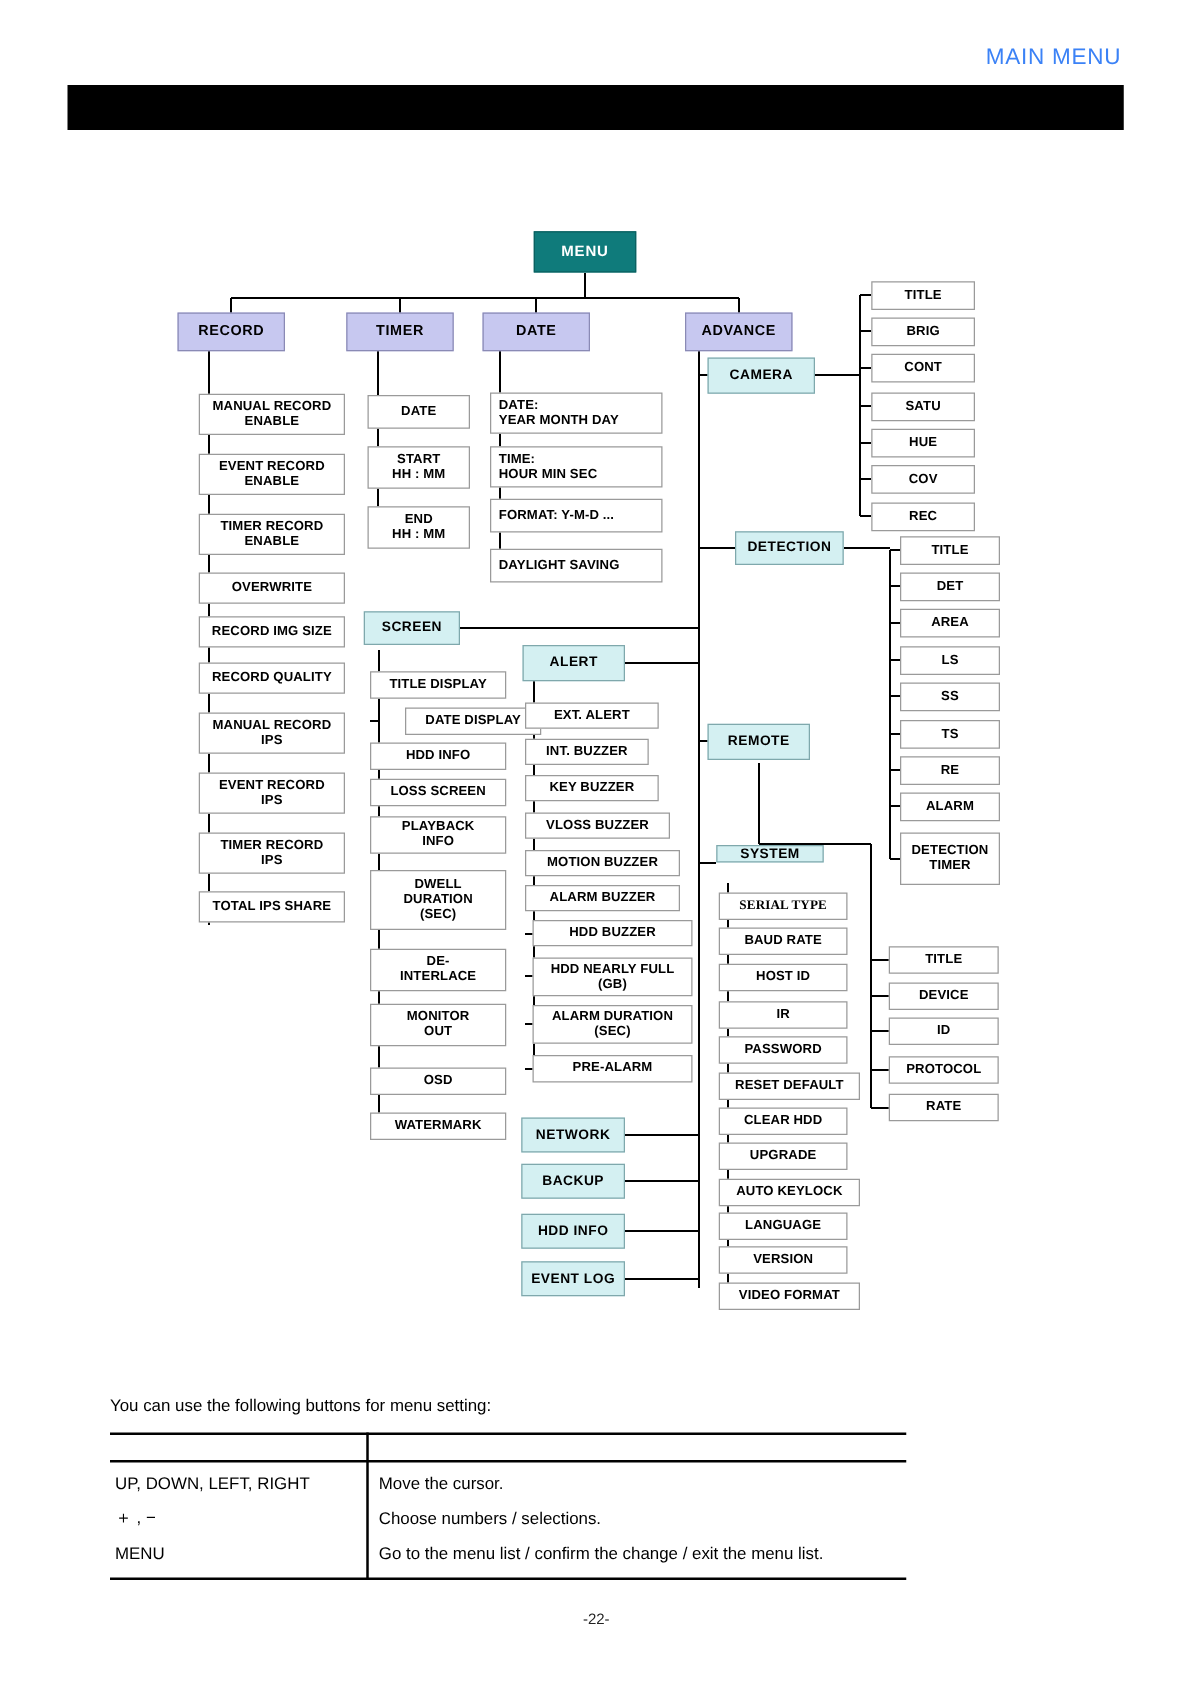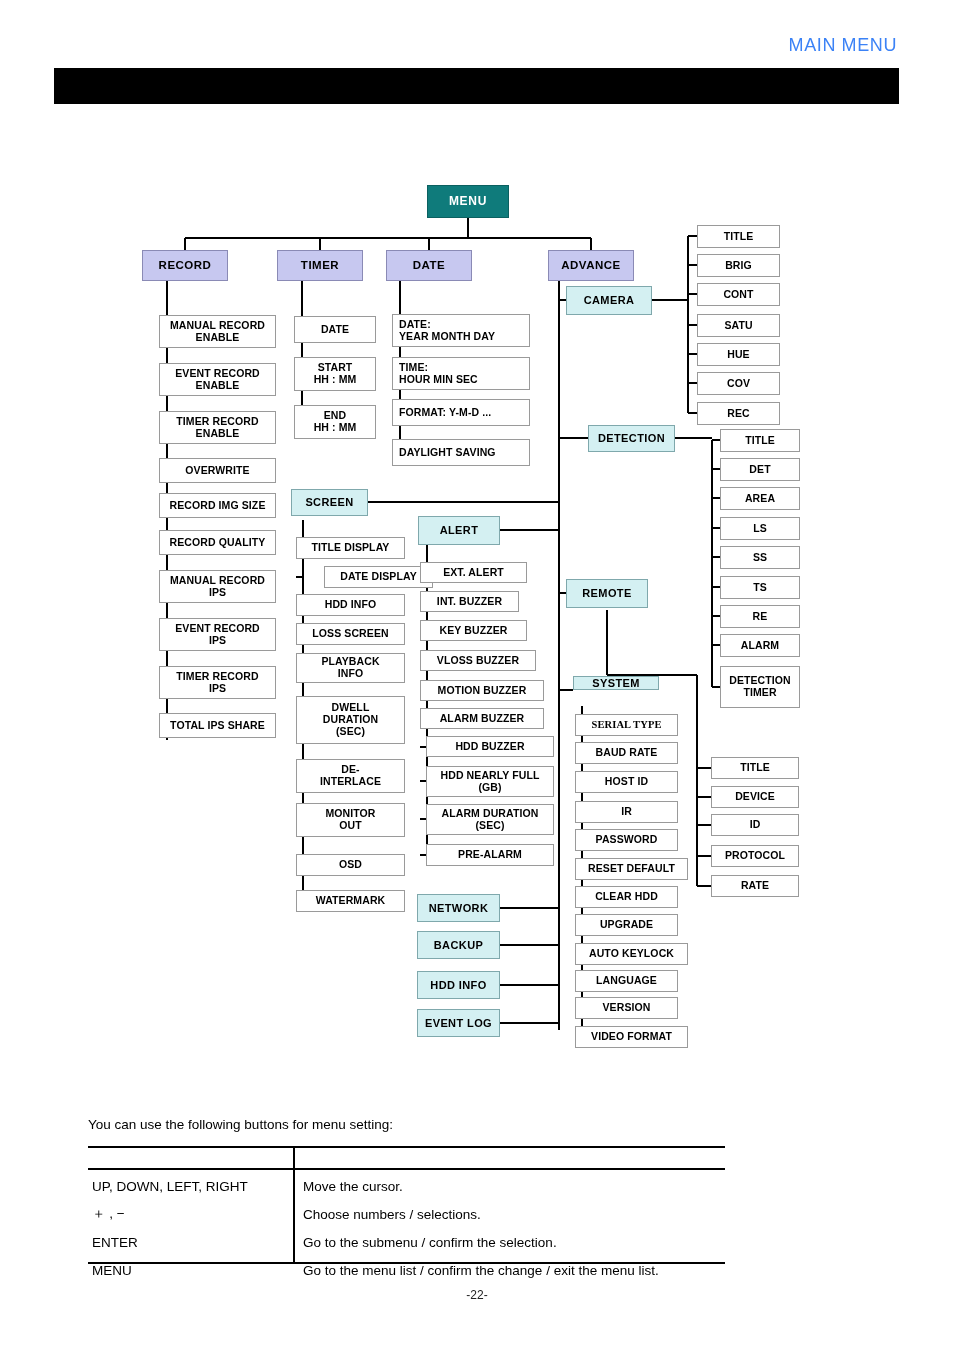--- a/index.html
+++ b/index.html
@@ -464,23 +464,19 @@
   </tr>
   <tr>
     <td class="c1">UP, DOWN, LEFT, RIGHT</td>
     <td>Move the cursor.</td>
   </tr>
   <tr>
     <td class="c1">＋ ,  −</td>
     <td>Choose numbers / selections.</td>
   </tr>
   <tr>
-    <td class="c1">ENTER</td>
-    <td>Go to the submenu / confirm the selection.</td>
-  </tr>
-  <tr>
     <td class="c1">MENU</td>
     <td>Go to the menu list / confirm the change / exit the menu list.</td>
   </tr>
 </tbody>
   </table>
 
 <div class="pageno">-22-</div>
 
 </body></html>

